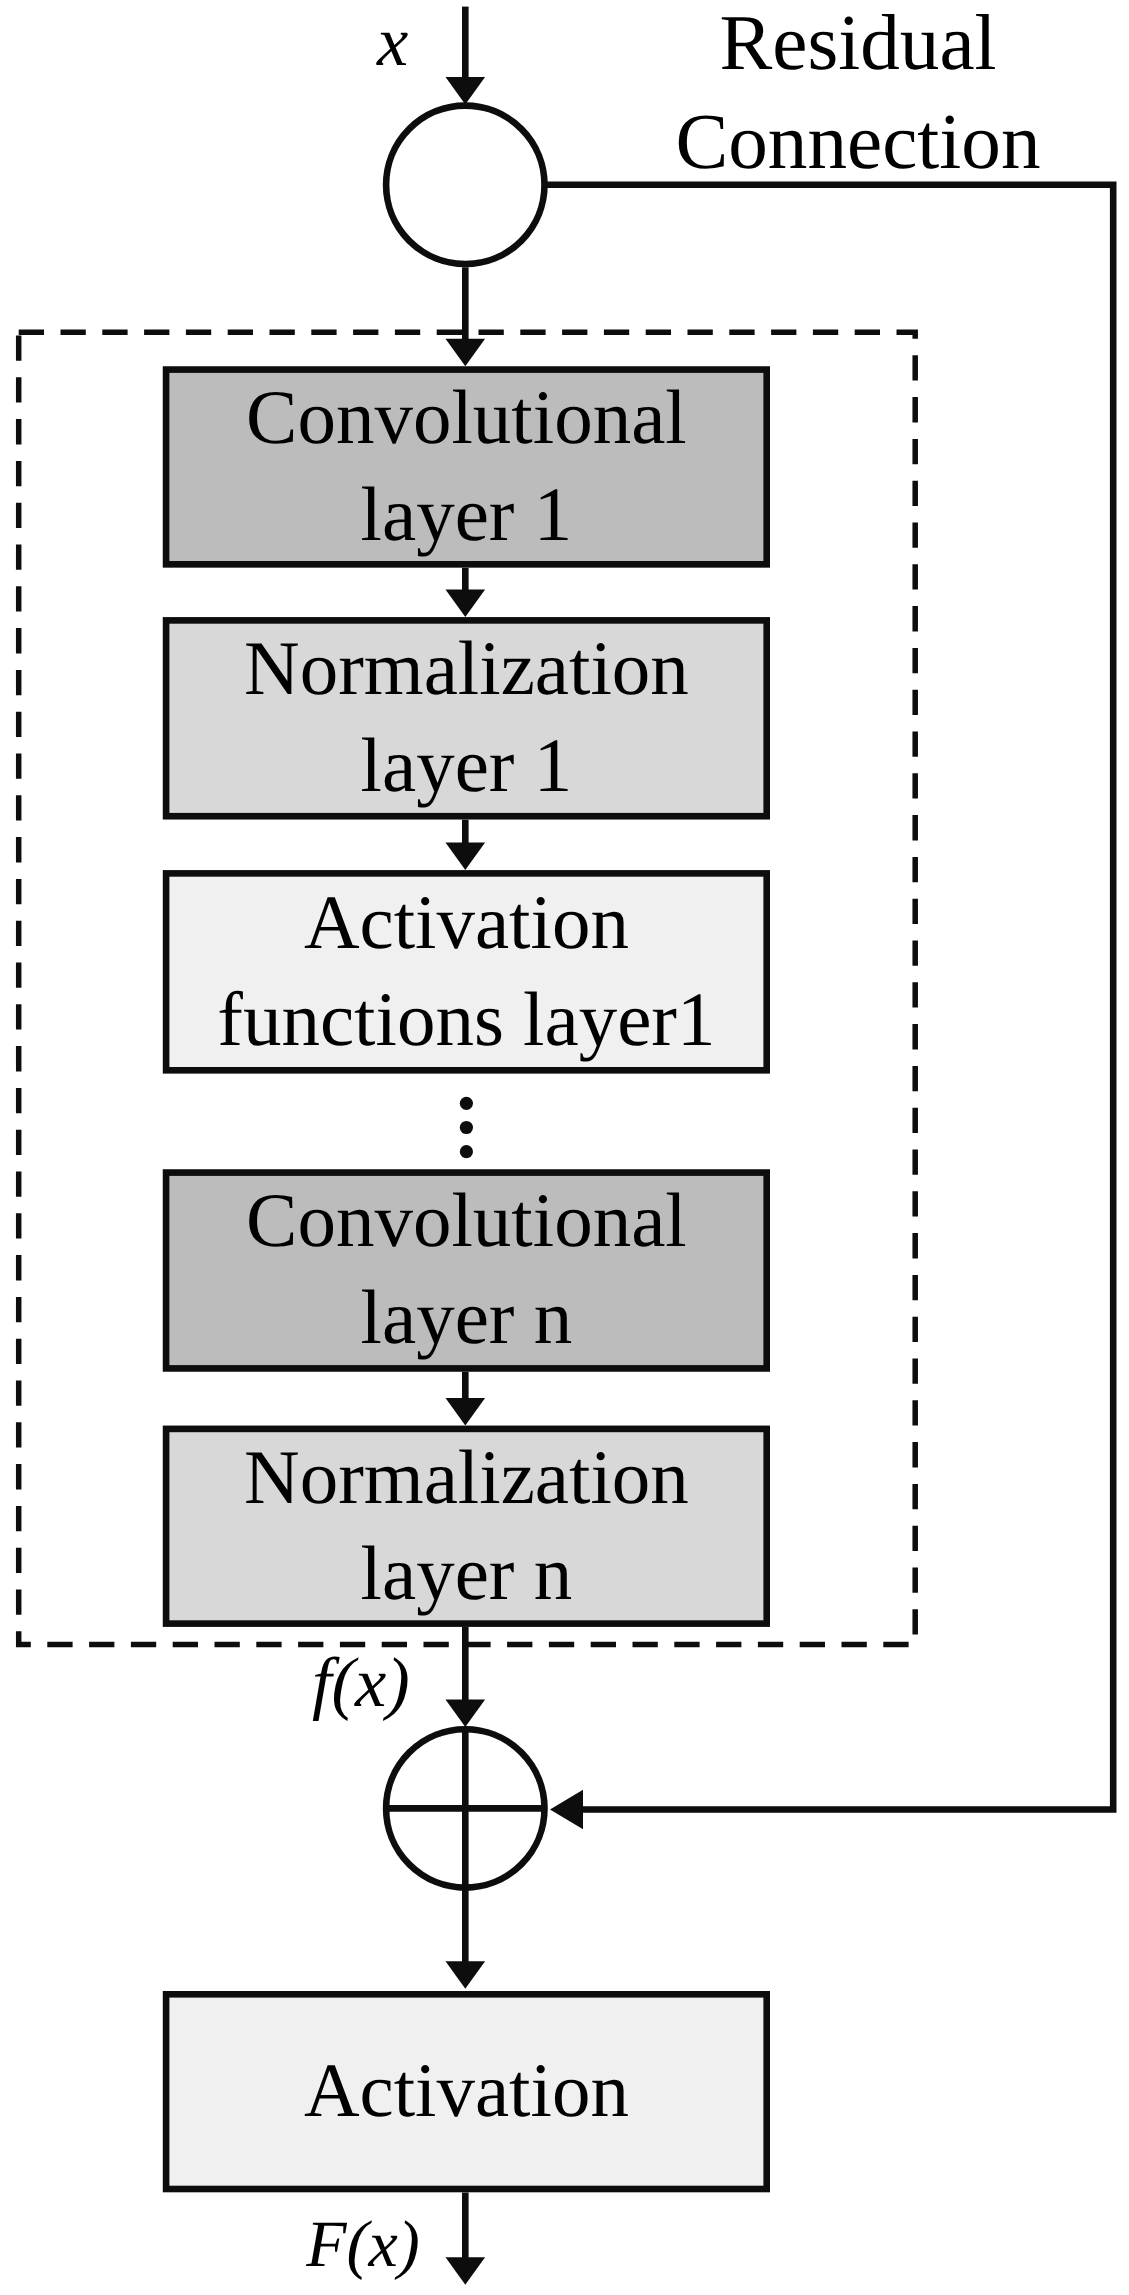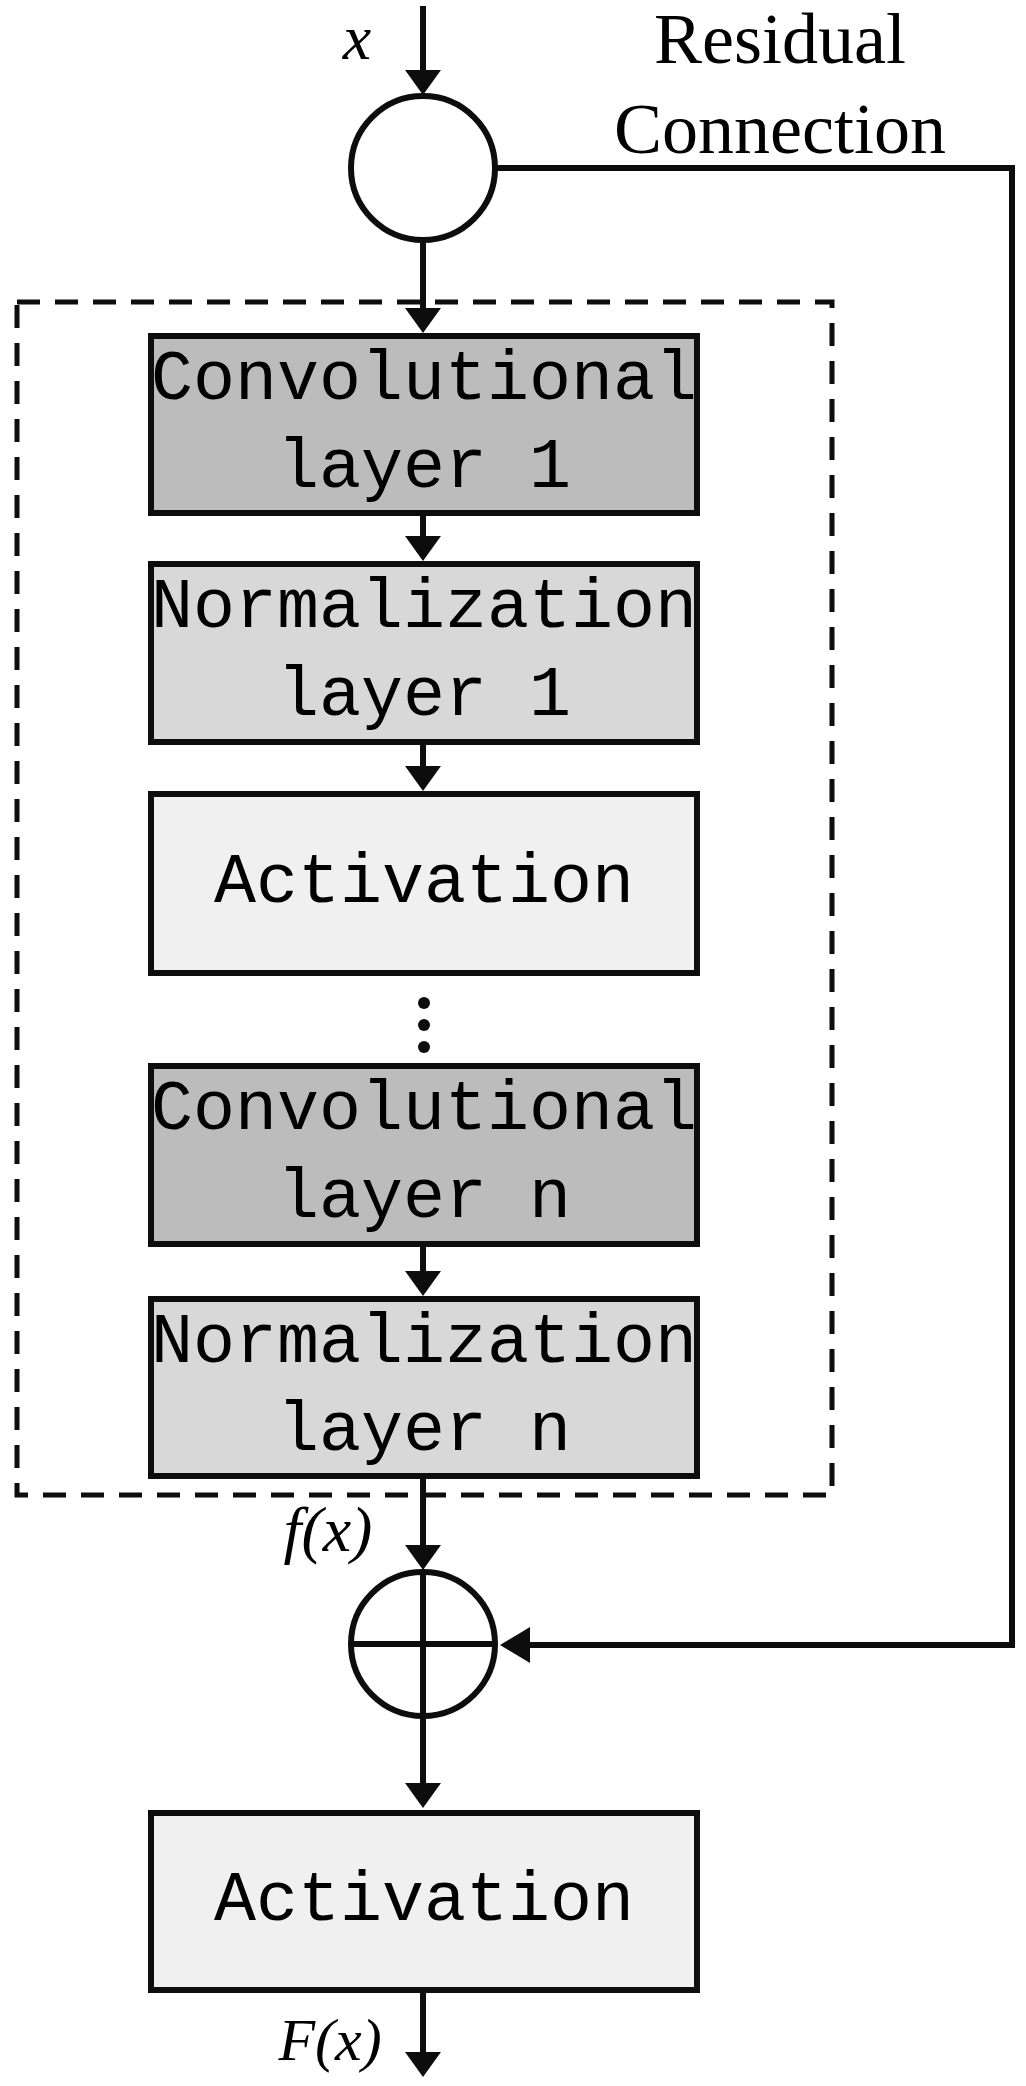--- a/index.html
+++ b/index.html
@@ -16,21 +16,21 @@
     position:absolute;
     left:148px;width:552px;
     border:6px solid #0d0d0d;
     box-sizing:border-box;
     display:flex;flex-direction:column;
     align-items:center;justify-content:center;
     text-align:center;
     font-size:70px;line-height:88px;
     background:#ccc;
   }
-  .box span{display:block;white-space:nowrap;font-family:Liberation Mono, monospace;}
+  .box span{display:block;white-space:nowrap;}
   .floating-label{
     position:absolute;
     display:flex;align-items:center;justify-content:center;
     font-style:italic;
     white-space:nowrap;
   }
   #title-label{
     position:absolute;
     left:560px;top:-6px;width:440px;
     text-align:center;
@@ -104,20 +104,21 @@
     <span>layer 1</span>
   </div>
 
   <div class="box" style="top: 561px; height: 184px; background: rgb(216, 216, 216);">
     <span>Normalization</span>
     <span>layer 1</span>
   </div>
 
   <div class="box" style="top: 791px; height: 185px; background: rgb(240, 240, 240);">
     <span>Activation</span>
+    <span>functions layer1</span>
   </div>
 
   <div class="box" style="top: 1063px; height: 184px; background: rgb(188, 188, 188);">
     <span>Convolutional</span>
     <span>layer n</span>
   </div>
 
   <div class="box" style="top: 1296px; height: 183px; background: rgb(216, 216, 216);">
     <span>Normalization</span>
     <span>layer n</span>

